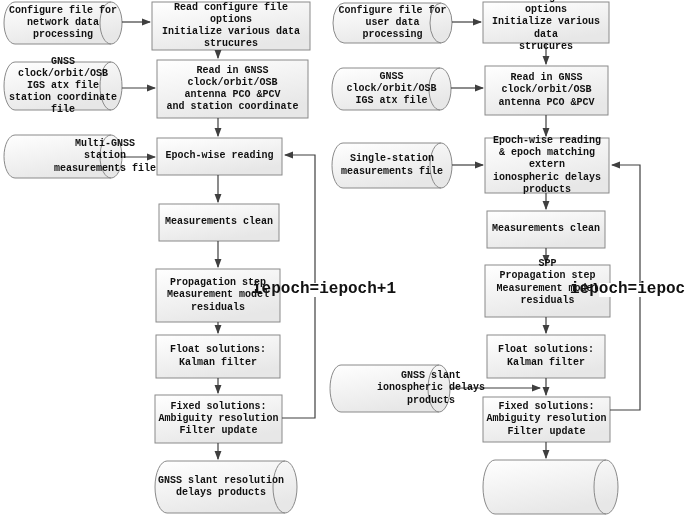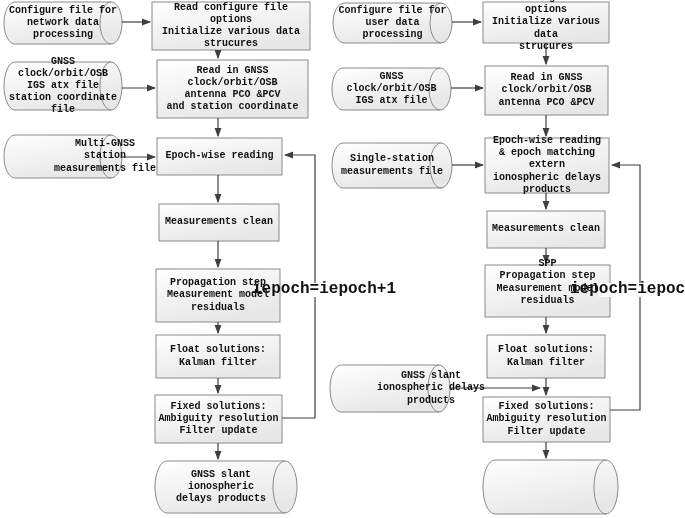--- a/index.html
+++ b/index.html
@@ -112,21 +112,21 @@
   <div class="lbl" style="left:157px;top:138px;width:125px;height:37px;">Epoch-wise reading</div>
   <div class="lbl" style="left:159px;top:204px;width:120px;height:37px;">Measurements clean</div>
   <div class="lbl" style="left:156px;top:269px;width:124px;height:53px;">Propagation step
 Measurement model
 residuals</div>
   <div class="lbl" style="left:156px;top:335px;width:124px;height:43px;">Float solutions:
 Kalman filter</div>
   <div class="lbl" style="left:155px;top:395px;width:127px;height:48px;">Fixed solutions:
 Ambiguity resolution
 Filter update</div>
-  <div class="lbl" style="left:155px;top:461px;width:132px;height:52px;">GNSS slant ionospheric
+  <div class="lbl" style="left:155px;top:461px;width:132px;height:52px;">GNSS slant resolution
 delays products</div>
   <div class="lbl loop" style="left:283px;top:283px;width:80px;">iepoch=iepoch+1</div>
 
   <div class="lbl" style="left:333px;top:3px;width:119px;height:40px;">Configure file for
 user data processing</div>
   <div class="lbl" style="left:483px;top:2px;width:126px;height:41px;">Read configure file options
 Initialize various data
 strucures</div>
   <div class="lbl" style="left:332px;top:68px;width:119px;height:42px;">GNSS clock/orbit/OSB
 IGS atx file</div>

